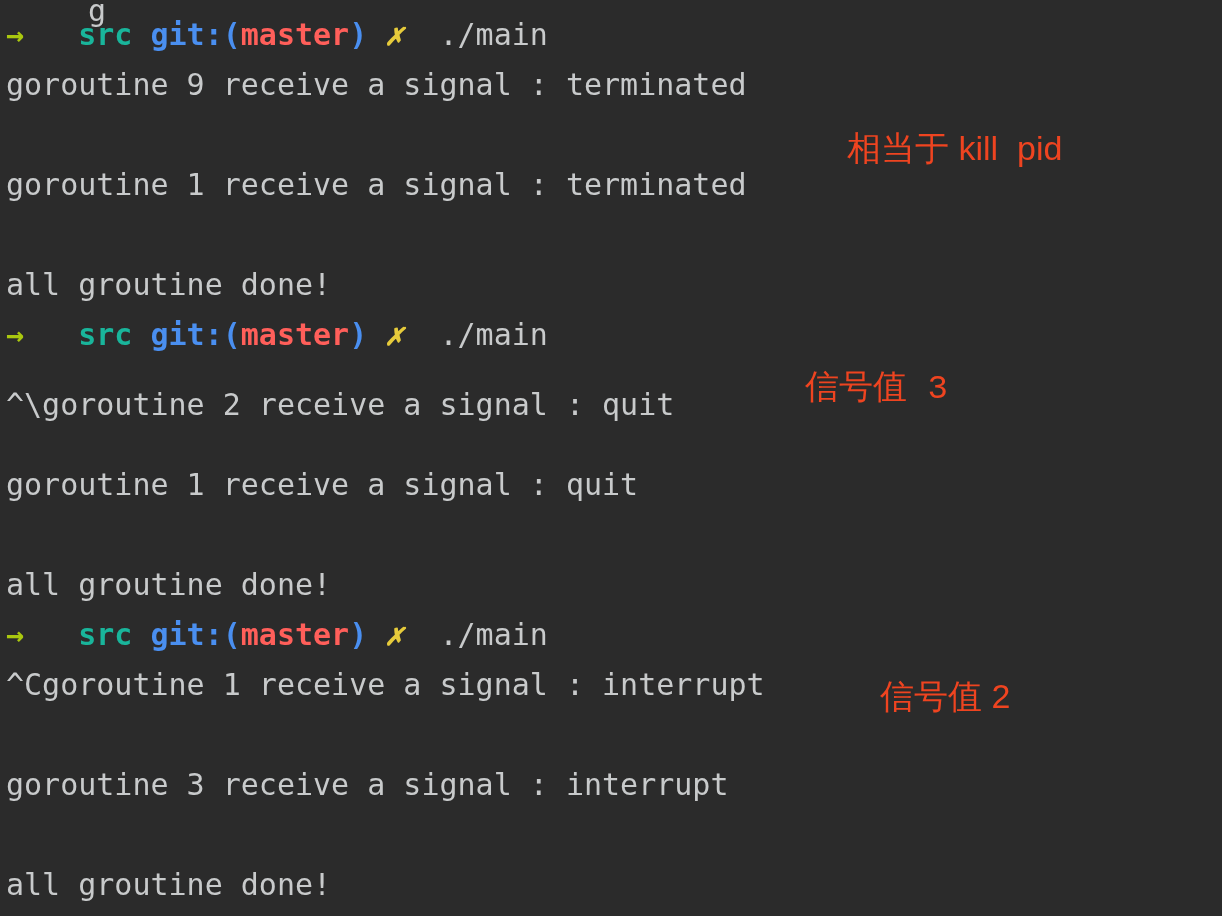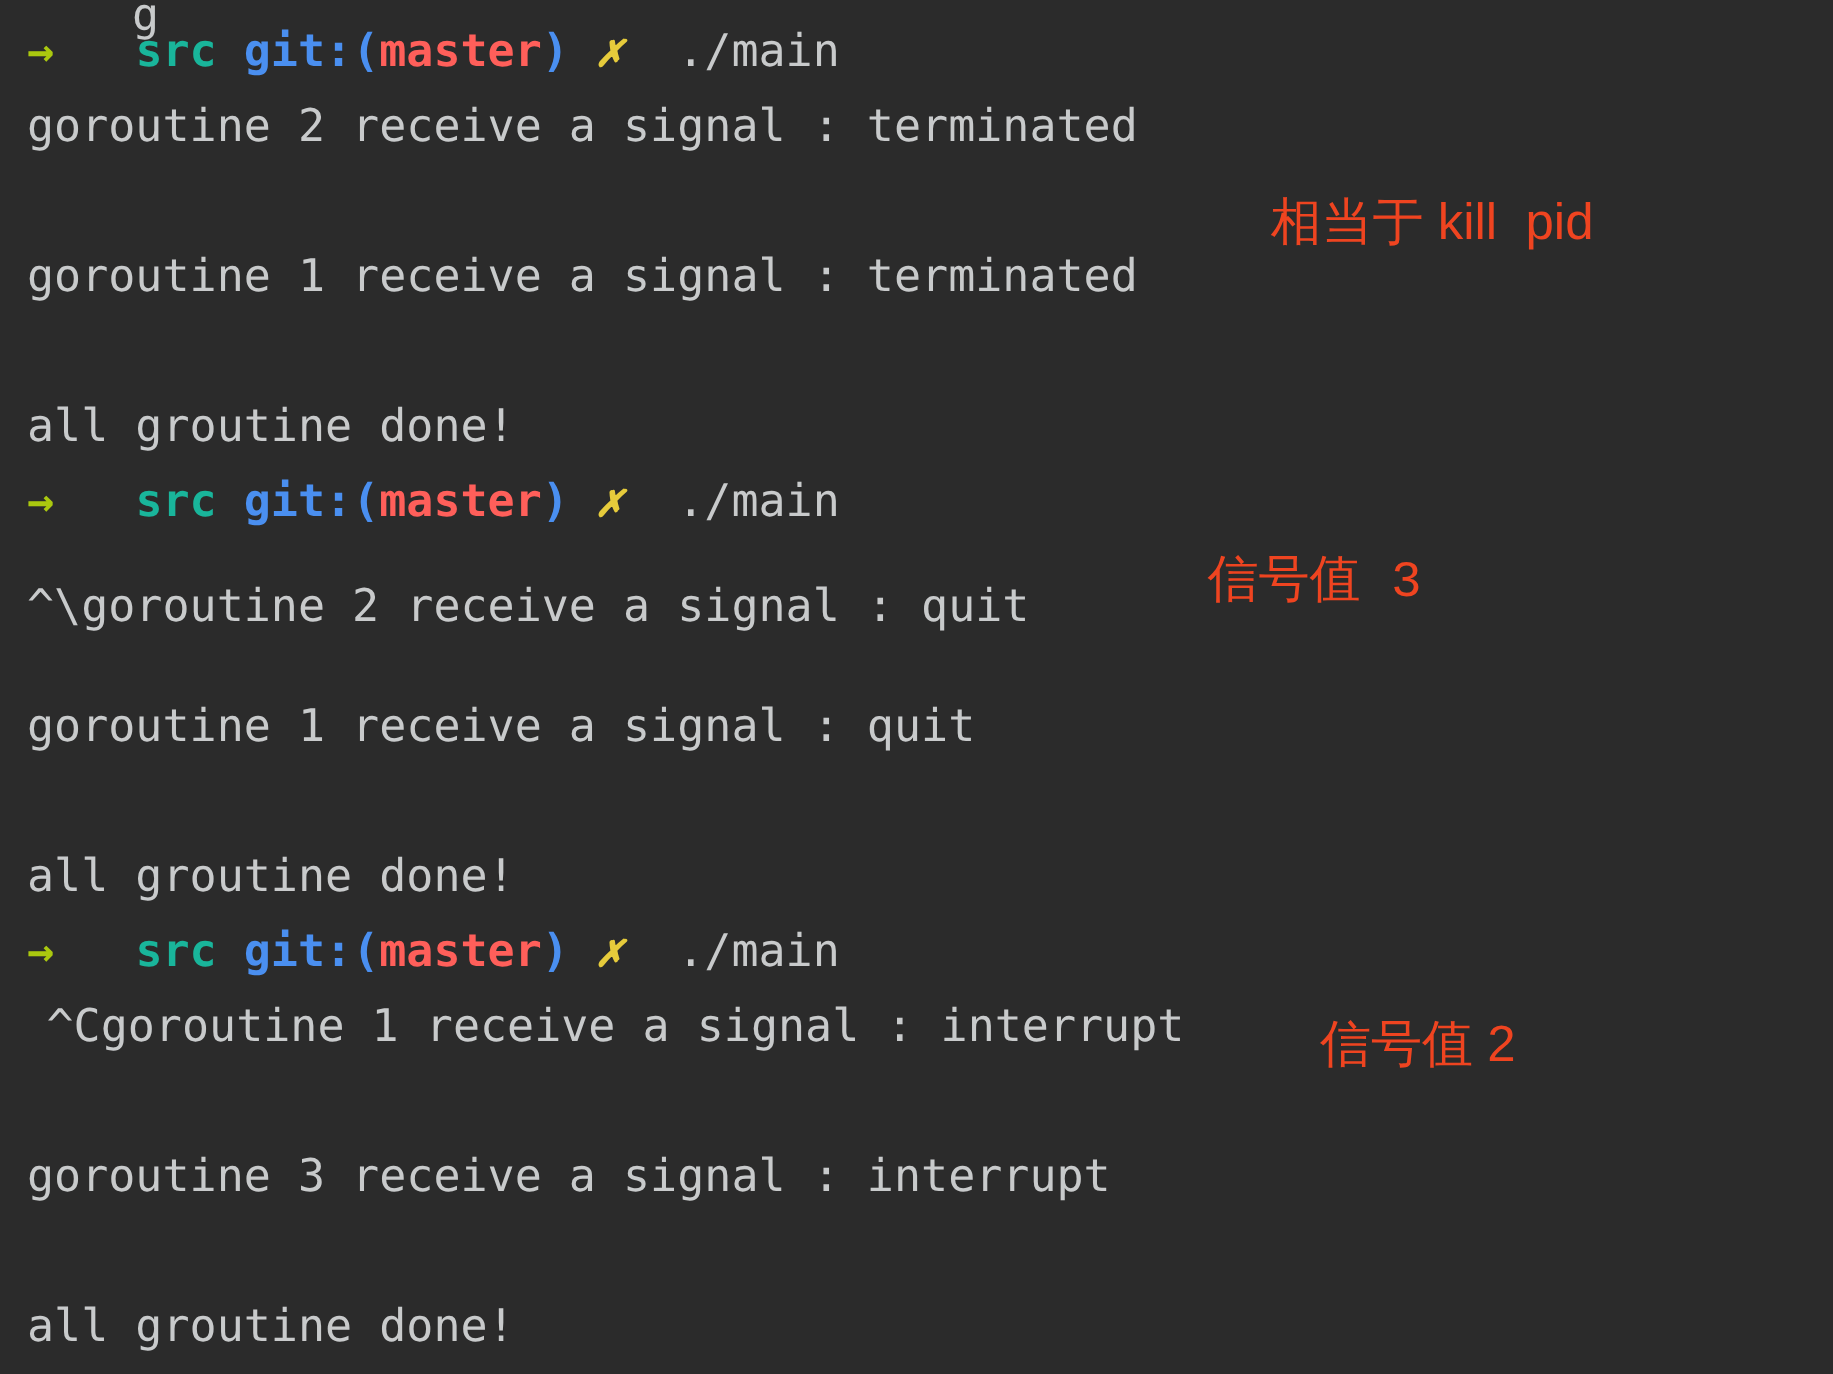--- a/index.html
+++ b/index.html
@@ -22,21 +22,21 @@
     width: 880px;
     font-family: "DejaVu Sans Mono", "Liberation Mono", monospace;
     font-size: 30px;
     line-height: 50px;
     color: #c8cacb;
     white-space: pre;
     letter-spacing: 0px;
   }
   .line {
     height: 50px;
-    padding-left: 18px;
+    padding-left: 6px;
     white-space: pre;
   }
   .line.blank { color: transparent; }
 
   
   .p-arrow  { color: #aac80f; font-weight: bold; }
   .p-dir    { color: #19b59b; font-weight: bold; }
   .p-git    { color: #4a8ff0; font-weight: bold; }
   .p-branch { color: #ff5f5a; font-weight: bold; }
   .p-x      { color: #e6cb3b; font-weight: bold; font-style: italic; }
@@ -75,39 +75,39 @@
 
 <div id="screen">
 
   <div class="top-sliver">g</div>
 
   <div class="term">
 
     
     <div class="line" style="position:absolute; left:0; top:10px;"><span class="p-arrow">→</span><span>   </span><span class="p-dir">src</span><span> </span><span class="p-git">git:</span><span class="p-git">(</span><span class="p-branch">master</span><span class="p-git">)</span><span> </span><span class="p-x">✗</span><span>  </span><span class="p-cmd">./main</span></div>
 
-    <div class="line" style="position:absolute; left:0; top:60px;">goroutine 2 receive a signal : terminated</div>
+    <div class="line" style="position:absolute; left:0; top:60px;">goroutine 9 receive a signal : terminated</div>
     <div class="line blank" style="position:absolute; left:0; top:110px;"> </div>
     <div class="line" style="position:absolute; left:0; top:160px;">goroutine 1 receive a signal : terminated</div>
     <div class="line blank" style="position:absolute; left:0; top:210px;"> </div>
     <div class="line" style="position:absolute; left:0; top:260px;">all groutine done!</div>
 
     
     <div class="line" style="position:absolute; left:0; top:310px;"><span class="p-arrow">→</span><span>   </span><span class="p-dir">src</span><span> </span><span class="p-git">git:</span><span class="p-git">(</span><span class="p-branch">master</span><span class="p-git">)</span><span> </span><span class="p-x">✗</span><span>  </span><span class="p-cmd">./main</span></div>
 
     <div class="line" style="position:absolute; left:0; top:380px;">^\goroutine 2 receive a signal : quit</div>
     <div class="line blank" style="position:absolute; left:0; top:410px;"> </div>
     <div class="line" style="position:absolute; left:0; top:460px;">goroutine 1 receive a signal : quit</div>
     <div class="line blank" style="position:absolute; left:0; top:510px;"> </div>
     <div class="line" style="position:absolute; left:0; top:560px;">all groutine done!</div>
 
     
     <div class="line" style="position:absolute; left:0; top:610px;"><span class="p-arrow">→</span><span>   </span><span class="p-dir">src</span><span> </span><span class="p-git">git:</span><span class="p-git">(</span><span class="p-branch">master</span><span class="p-git">)</span><span> </span><span class="p-x">✗</span><span>  </span><span class="p-cmd">./main</span></div>
 
-    <div class="line" style="position:absolute; left:13px; top:660px;">^Cgoroutine 1 receive a signal : interrupt</div>
+    <div class="line" style="position:absolute; left:0; top:660px;">^Cgoroutine 1 receive a signal : interrupt</div>
     <div class="line blank" style="position:absolute; left:0; top:710px;"> </div>
     <div class="line" style="position:absolute; left:0; top:760px;">goroutine 3 receive a signal : interrupt</div>
     <div class="line blank" style="position:absolute; left:0; top:810px;"> </div>
     <div class="line" style="position:absolute; left:0; top:860px;">all groutine done!</div>
 
   </div>
 
   <div class="anno anno-1b">相当于 kill  pid</div>
 
   <div class="anno anno-2a">信号值 3</div>

